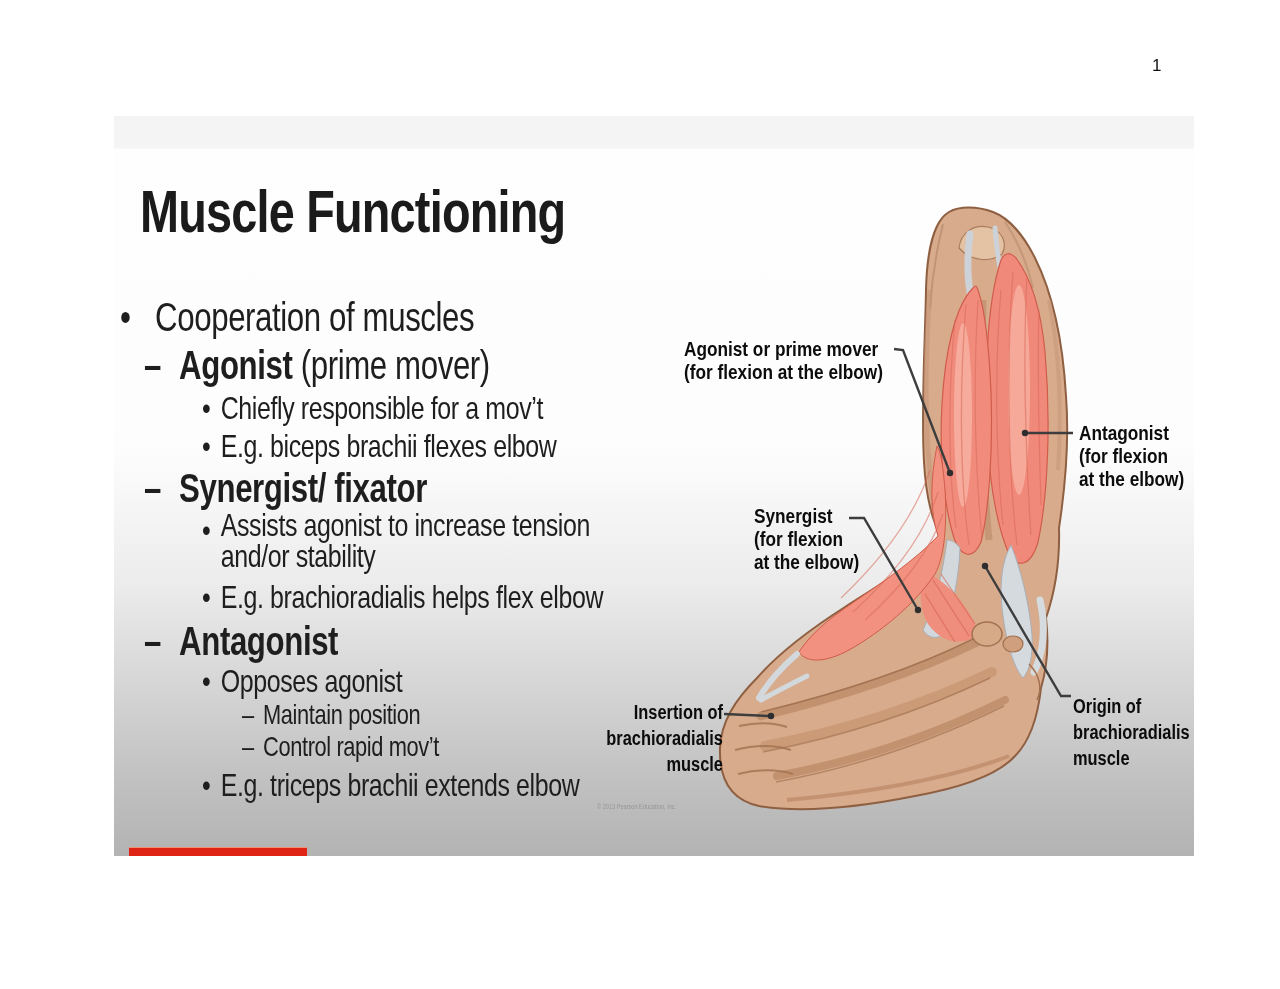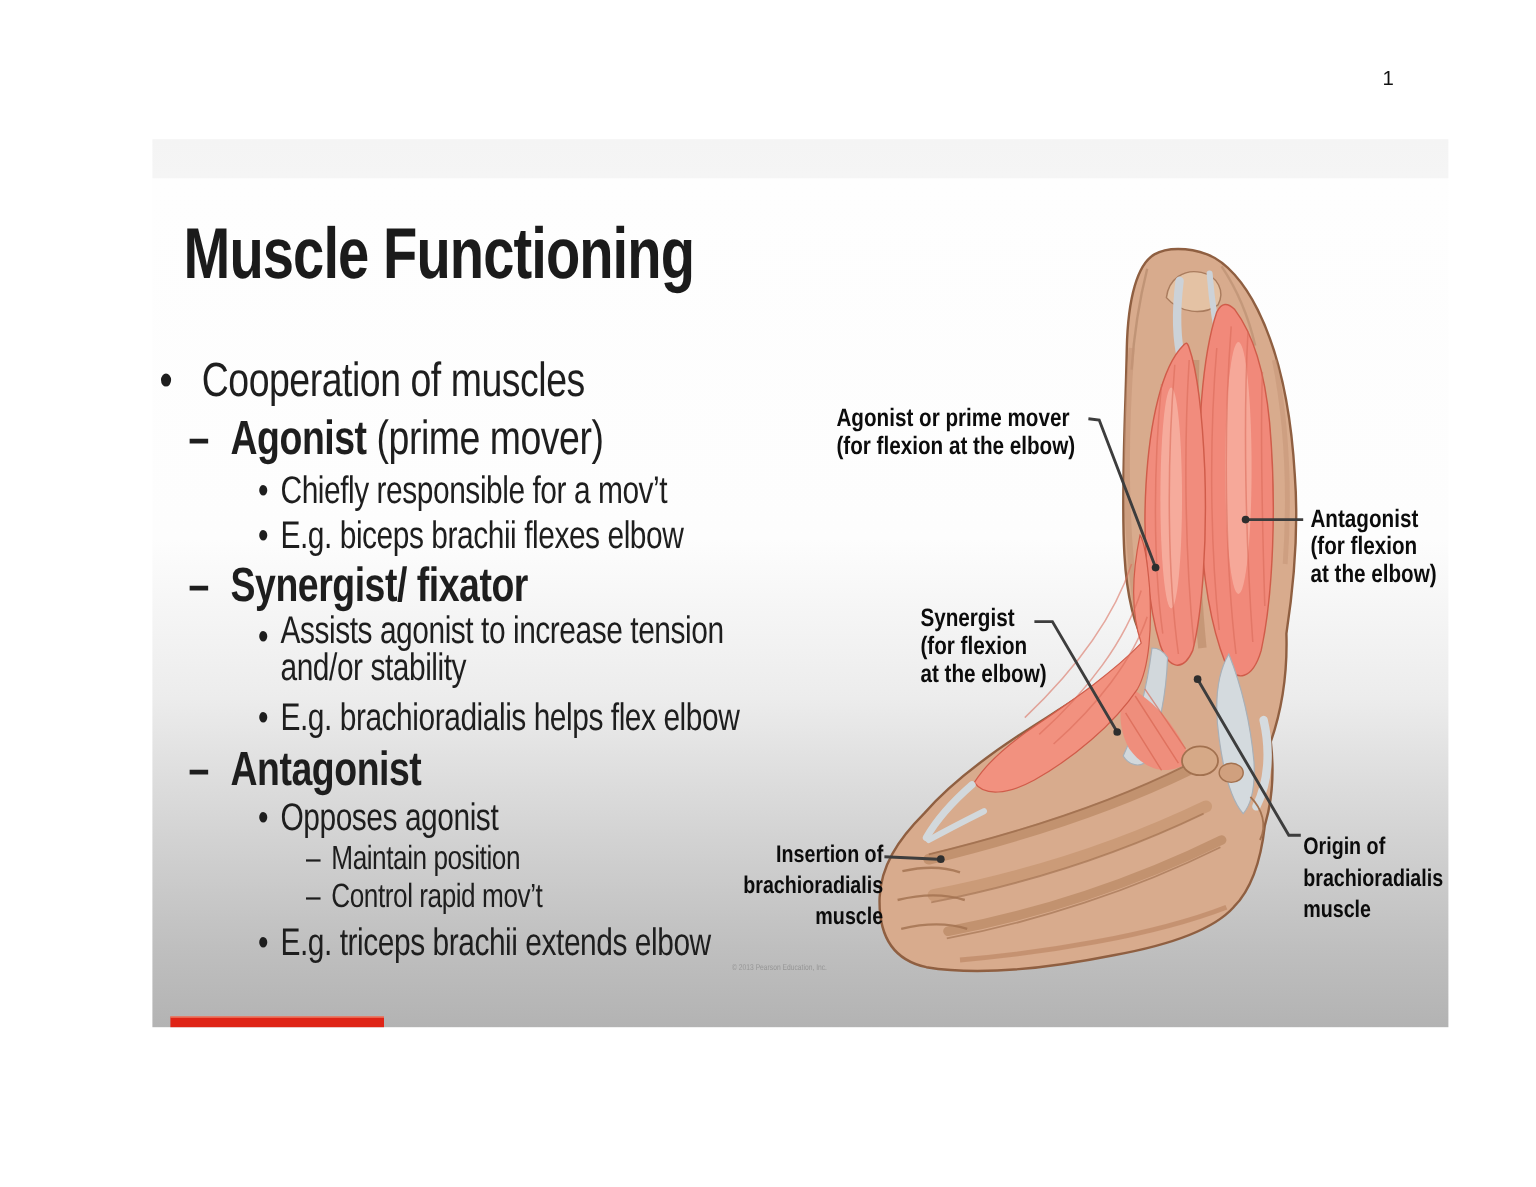--- a/index.html
+++ b/index.html
@@ -1,19 +1,19 @@
 <!DOCTYPE html>
 <html><head>
 <meta charset="utf-8">
 <style>
   html,body{margin:0;padding:0;}
   body{width:1280px;height:989px;background:#ffffff;position:relative;overflow:hidden;
        font-family:"Liberation Sans",sans-serif;}
   .page-number{position:absolute;left:1152px;top:56px;font-size:17px;color:#111;}
-  .slide{position:absolute;left:127px;top:116px;width:1080px;height:740px;
+  .slide{position:absolute;left:114px;top:116px;width:1080px;height:740px;
     background:linear-gradient(180deg,#f4f4f4 0px,#f5f5f5 32px,#fefefe 33px,
       #fdfdfd 45%,#ececec 63%,#d2d2d2 79%,#bfbfbf 91%,#b3b3b3 100%);}
   .slide-title{position:absolute;left:26px;top:61px;font-size:60px;line-height:70px;
     font-weight:600;letter-spacing:-1px;color:#1b1b1b;white-space:nowrap;
     transform:scaleX(.78);transform-origin:0 0;}
   .row{position:absolute;color:#1e1e1e;white-space:nowrap;letter-spacing:-.5px;
     transform:scaleX(.78);transform-origin:0 0;}
   .lvl12{font-size:40px;line-height:48px;}
   .lvl3{font-size:32px;line-height:40px;}
   .lvl4{font-size:28px;line-height:34px;}

